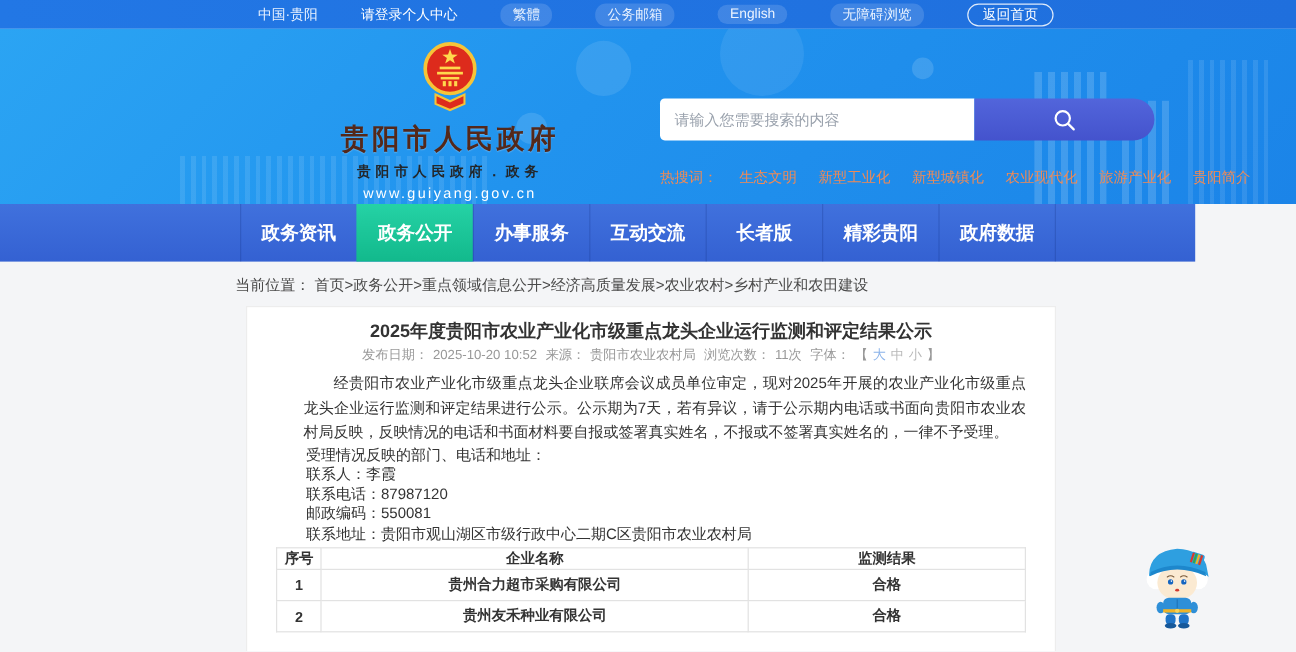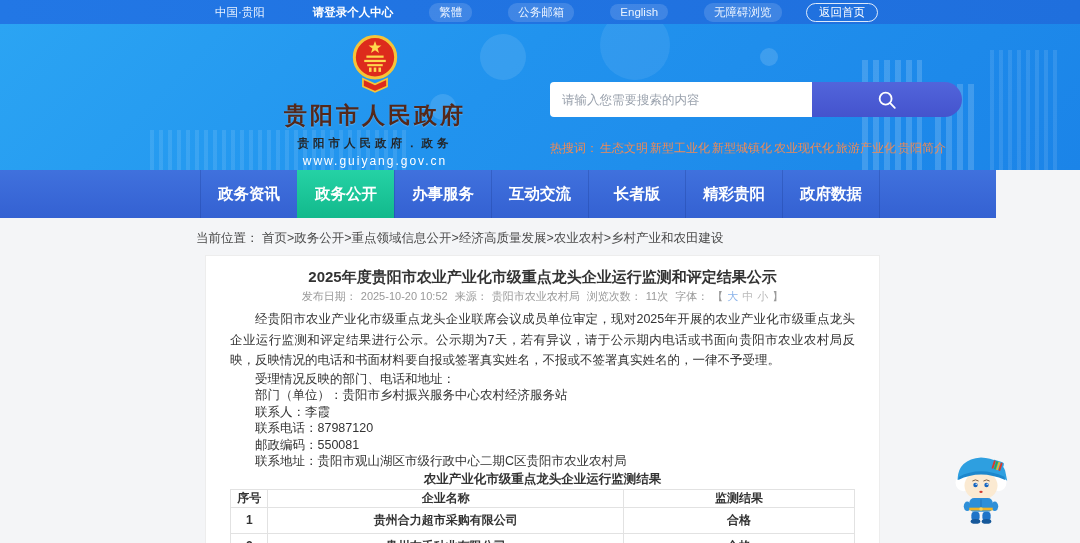--- a/index.html
+++ b/index.html
@@ -8,21 +8,21 @@
   .page { position:relative; width:1080px; height:543px; overflow:hidden; background:#f4f5f7; }
 
   
   .topbar { position:absolute; top:0; left:0; width:1080px; height:24px;
             background:linear-gradient(90deg,#2277e5,#1f6fdd);
             display:flex; align-items:center; justify-content:space-between;
             padding:0 202px 0 215px; }
   .topbar-left { display:flex; align-items:center; gap:36px; }
   .tb-item { color:#eaf3ff; font-size:11.5px; cursor:pointer; white-space:nowrap; }
   .tb-item.pill { background:rgba(255,255,255,0.14); border-radius:9px; padding:2px 10px; }
-  .tb-item.login { font-weight:bold; color:#ffffff;margin-left:12px; }
+  .tb-item.login { font-weight:normal; color:#ffffff; }
   .home-pill { color:#ffffff; font-size:11.5px; border:1px solid rgba(255,255,255,0.85);
                border-radius:10px; padding:1px 12px; cursor:pointer; white-space:nowrap; }
 
   
   .banner { position:absolute; top:24px; left:0; width:1080px; height:146px;
             background:linear-gradient(135deg,#2ba4f3 0%,#2193ee 45%,#1b84e8 100%); overflow:hidden; }
   .bokeh { position:absolute; border-radius:50%; background:#ffffff; pointer-events:none; }
   .city { position:absolute; opacity:0.16; pointer-events:none;
           background:repeating-linear-gradient(90deg,#ffffff 0 6px,transparent 6px 11px); }
   .city2 { position:absolute; opacity:0.10; pointer-events:none;
@@ -36,21 +36,21 @@
   .brand-url { margin-top:3px; font-size:12px; color:#ffffff; letter-spacing:2px; }
 
   .search-wrap { position:absolute; left:550px; top:58px; width:412px; }
   .search-row { display:flex; height:48px; }
   .search-input { flex:1; height:35px; border:none; outline:none; border-radius:4px 0 0 4px;
                   padding:0 12px; font-size:12.5px; color:#333; background:#ffffff; }
   .search-input::placeholder { color:#9aa2ad; }
   .search-btn { width:150px; height:35px; border:none; cursor:pointer;
                 background:linear-gradient(180deg,#5265db,#4453cd);
                 border-radius:0 18px 18px 0; display:flex; align-items:center; justify-content:center; }
-  .hot-row { margin-top:10px; display:flex; align-items:center; gap:2px; font-size:12px; }
+  .hot-row { margin-top:10px; display:flex; align-items:center; gap:18px; font-size:12px; }
   .hot-label { color:#f08a55; white-space:nowrap; }
   .hot-item { color:#f08a55; cursor:pointer; white-space:nowrap; text-decoration:none; }
 
   
   .nav { position:absolute; top:170px; left:0; width:996px; height:48px;
          background:linear-gradient(180deg,#4071dd,#3461d2); }
   .nav-inner { position:absolute; left:200px; top:0; width:680px; height:48px; display:flex; }
   .nav-item { flex:1; display:flex; align-items:center; justify-content:center;
               color:#ffffff; font-size:15.5px; font-weight:bold; cursor:pointer;
               border-left:1px solid rgba(15,40,120,0.22); white-space:nowrap; }
@@ -64,21 +64,21 @@
   
   .card { position:absolute; top:255px; left:205px; width:675px; height:300px;
           background:#ffffff; border:1px solid #ededed; padding:12px 24px 0 24px; overflow:hidden; }
   .art-title { font-size:15px; font-weight:bold; color:#333; text-align:center; line-height:18px; }
   .art-meta { margin-top:4px; text-align:center; font-size:11px; color:#999; line-height:13px; white-space:nowrap; }
   .art-meta span { margin:0 2px; }
   .fz-big { color:#8cb4ea; cursor:pointer; }
   .fz-mid { color:#b8b8b8; cursor:pointer; }
   .fz-small { color:#b8b8b8; cursor:pointer; }
   .art-body { margin-top:6px; color:#333; }
-  .para-lead { font-size:12.5px; line-height:20.5px; text-indent:2em; text-align:justify; }
+  .para-lead { font-size:12.5px; line-height:20.5px; text-indent:2em; text-align:justify;margin-left:23px; }
   .para { font-size:12.5px; line-height:16.5px; text-indent:2em; }
   .tbl-caption { margin-top:2px; font-size:12.5px; font-weight:bold; color:#333; text-align:center; line-height:14px; }
   .monitor-table { width:100%; margin-top:3px; border-collapse:collapse; table-layout:fixed; }
   .monitor-table th, .monitor-table td { border:1px solid #e2e2e2; text-align:center;
       font-size:12px; color:#333; font-weight:bold; padding:0; }
   .monitor-table th { height:18px; }
   .monitor-table td { height:26px; }
   .col-no { width:6%; } .col-name { width:57%; } .col-result { width:37%; }
 
   
@@ -172,26 +172,24 @@
     <h1 class="art-title">2025年度贵阳市农业产业化市级重点龙头企业运行监测和评定结果公示</h1>
     <div class="art-meta">
       <span>发布日期：</span><span>2025-10-20 10:52</span>
       <span>来源：</span><span>贵阳市农业农村局</span>
       <span>浏览次数：</span><span>11次</span>
       <span>字体：</span><span>【</span><span class="fz-big">大</span><span class="fz-mid">中</span><span class="fz-small">小</span><span>】</span>
     </div>
     <div class="art-body">
       <p class="para-lead">经贵阳市农业产业化市级重点龙头企业联席会议成员单位审定，现对2025年开展的农业产业化市级重点龙头企业运行监测和评定结果进行公示。公示期为7天，若有异议，请于公示期内电话或书面向贵阳市农业农村局反映，反映情况的电话和书面材料要自报或签署真实姓名，不报或不签署真实姓名的，一律不予受理。</p>
       <p class="para">受理情况反映的部门、电话和地址：</p>
-      <p class="para">部门（单位）：贵阳市乡村振兴服务中心农村经济服务站</p>
       <p class="para">联系人：李霞</p>
       <p class="para">联系电话：87987120</p>
       <p class="para">邮政编码：550081</p>
       <p class="para">联系地址：贵阳市观山湖区市级行政中心二期C区贵阳市农业农村局</p>
-      <div class="tbl-caption">农业产业化市级重点龙头企业运行监测结果</div>
       <table class="monitor-table">
         <colgroup>
             <col class="col-no">
             <col class="col-name">
             <col class="col-result">
           </colgroup>
         <thead>
           <tr>
             <th>序号</th>
             <th>企业名称</th>

